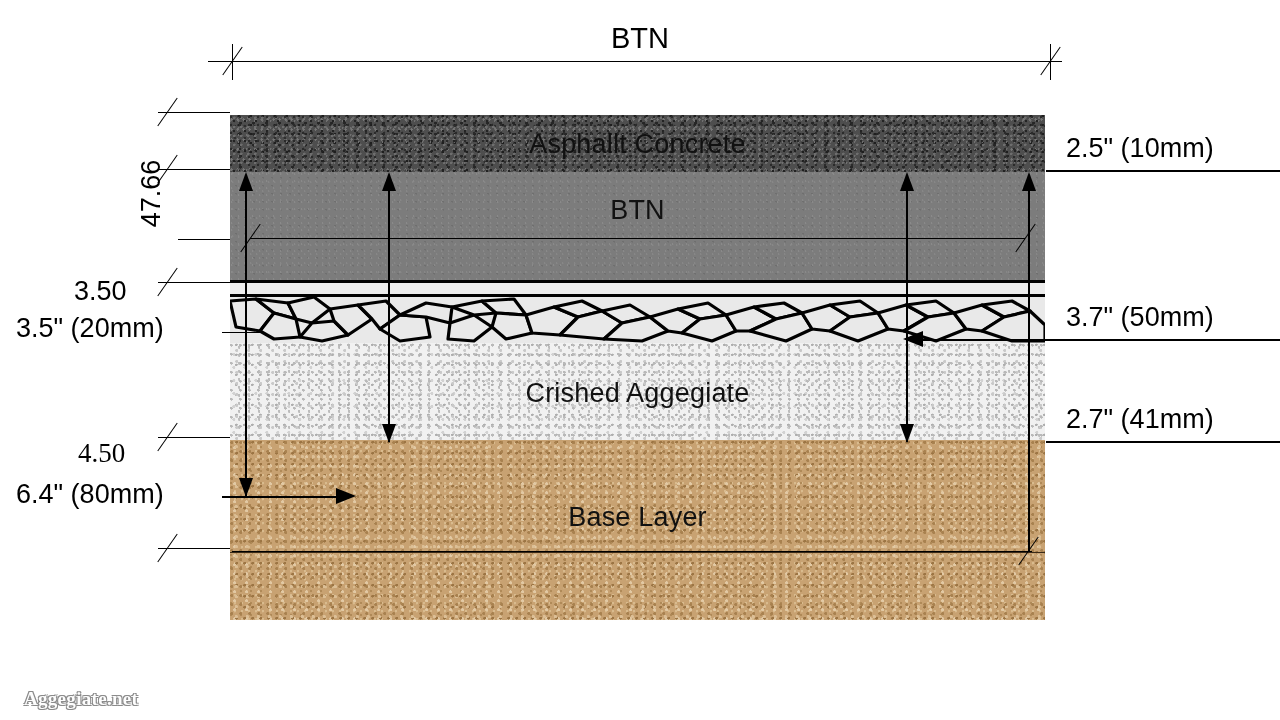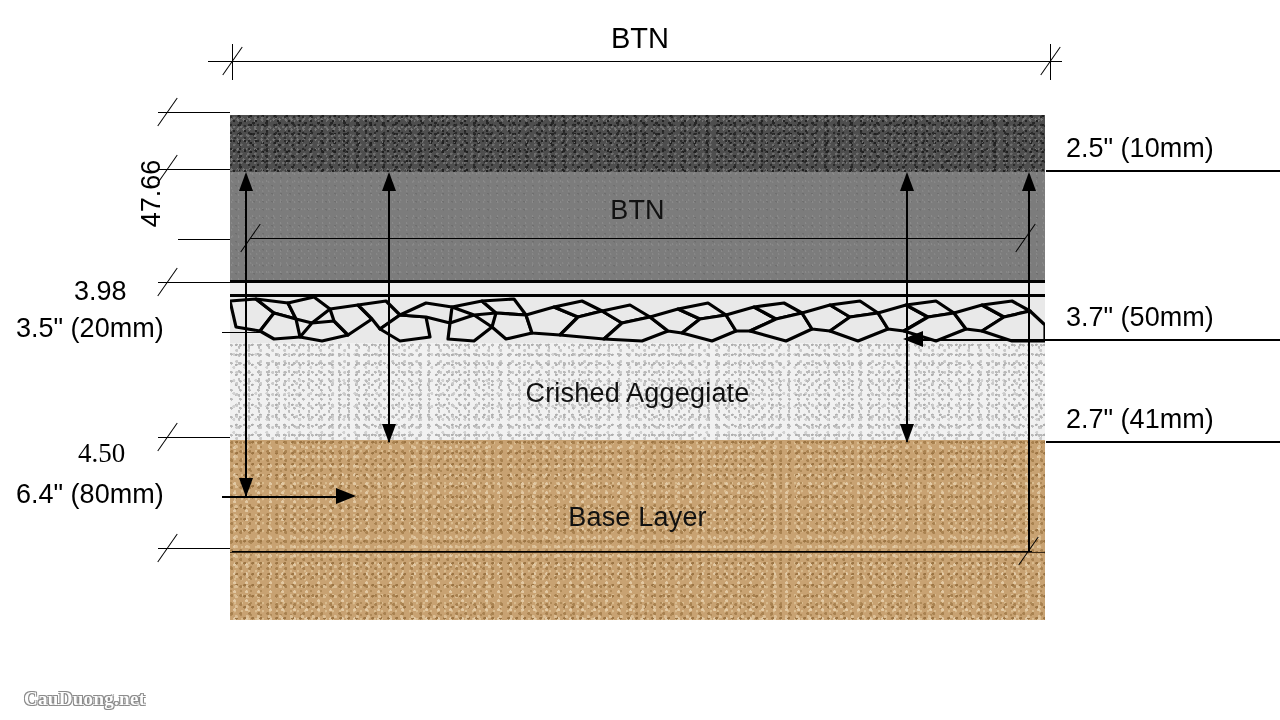--- a/index.html
+++ b/index.html
@@ -166,20 +166,21 @@
         <path d="M752 8 L782 4 L800 14 L774 20 Z"></path>
         <path d="M752 34 L774 20 L800 14 L815 28 L815 44 L782 44 Z"></path>
       </g>
     </svg>
   </div>
 
   <div class="layer" id="lay-aggr"></div>
   <div class="layer" id="lay-base"></div>
   <div id="base-hairline"></div>
 
+  <div class="layer-label" id="lbl-asphalt">Asphallt Concrete</div>
   <div class="layer-label" id="lbl-btn">BTN</div>
   <div class="layer-label" id="lbl-base">Base Layer</div>
   <div class="layer-label" id="lbl-aggr">Crished Aggegiate</div>
 
   <div class="hline-thin abs" style="left:250px;top:238px;width:775px;"></div>
   <div class="slash" style="left:250px;top:221px;"></div>
   <div class="slash" style="left:1025px;top:221px;"></div>
 
   <div class="vline abs" style="left:245px;top:176px;height:320px;"></div>
   <div class="ah-up" style="left:238.5px;top:172px;"></div>
@@ -210,21 +211,21 @@
   <div class="slash" style="left:167px;top:265px;"></div>
 
   <div class="hline-thin abs" style="left:158px;top:437px;width:72px;"></div>
   <div class="slash" style="left:167px;top:420px;"></div>
 
   <div class="hline-thin abs" style="left:158px;top:548px;width:72px;"></div>
   <div class="slash" style="left:167px;top:531px;"></div>
 
   <div id="txt-4766">47.66</div>
 
-  <div class="dimtext" style="left:74px;top:276px;">3.98</div>
+  <div class="dimtext" style="left:74px;top:276px;">3.50</div>
 
   <div class="dimtext" style="left:16px;top:313px;">3.5" (20mm)</div>
 
   <div class="hline-thin abs" style="left:222px;top:332px;width:40px;"></div>
 
   <div class="dimtext" style="left:78px;top:438px;font-family:Liberation Serif, serif;">4.50</div>
 
   <div class="dimtext" style="left:16px;top:479px;">6.4" (80mm)</div>
 
   <div class="hline abs" style="left:222px;top:496px;width:120px;"></div>
@@ -236,15 +237,15 @@
   <div class="hline abs" style="left:1046px;top:339px;width:234px;"></div>
   <div class="dimtext" style="left:1066px;top:302px;">3.7" (50mm)</div>
 
   <div class="ah-left" style="left:903px;top:331px;"></div>
   <div class="hline abs" style="left:920px;top:339px;width:130px;"></div>
 
   <div class="hline abs" style="left:1046px;top:441px;width:234px;"></div>
   <div class="dimtext" style="left:1066px;top:404px;">2.7" (41mm)</div>
 
 
-  <div id="watermark">CauDuong.net</div>
+  <div id="watermark">Aggegiate.net</div>
 
 </div>
 
 </body></html>

